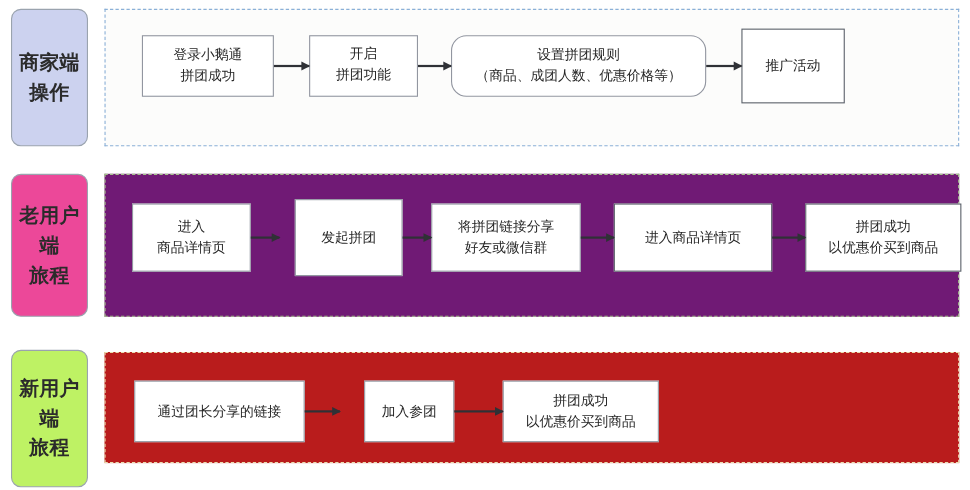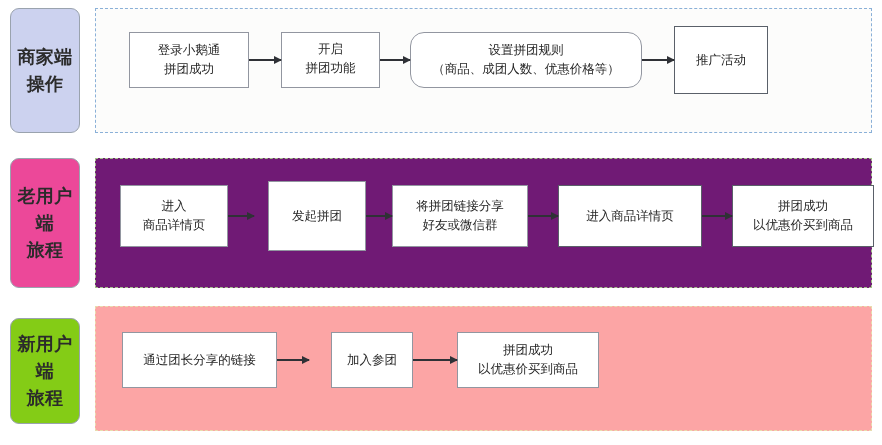--- a/index.html
+++ b/index.html
@@ -191,27 +191,27 @@
 
       <div class="node strong" id="n-1-4" style="width:142px;height:62px;">
         <div>
           <span>拼团成功</span>
           <span>以优惠价买到商品</span>
         </div>
       </div>
     </div>
   </div>
 
-  <div class="lane-label" id="label-2" style="top: 318px; height: 106px; background: #84cc16; border-color: rgb(154, 163, 174); text-align: center;">
+  <div class="lane-label" id="label-2" style="top: 318px; height: 125px; background: #bef264; border-color: rgb(154, 163, 174); text-align: center;">
     <div>
       <span>新用户端</span>
       <span>旅程</span>
     </div>
   </div>
-  <div class="lane-box" id="lanebox-2" style="top: 306px; height: 125px; border-color: rgb(232, 220, 174); background: #fca5a5;">
+  <div class="lane-box" id="lanebox-2" style="top: 320px; height: 101px; border-color: rgb(232, 220, 174); background: #b91c1c;">
     <div class="flow" style="top:25px;height:56px;padding-left:26px;">
 
       <div class="node" id="n-2-0" style="width:155px;height:56px;">
         <div>
           <span>通过团长分享的链接</span>
         </div>
       </div>
 
       <div class="arrow" style="width:32px;">
         <div class="shaft"></div>

